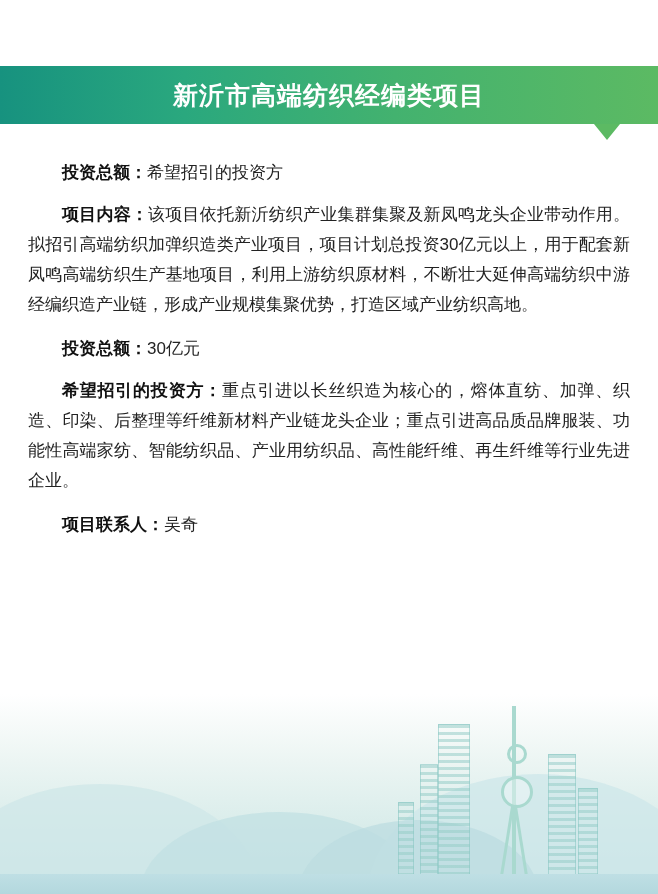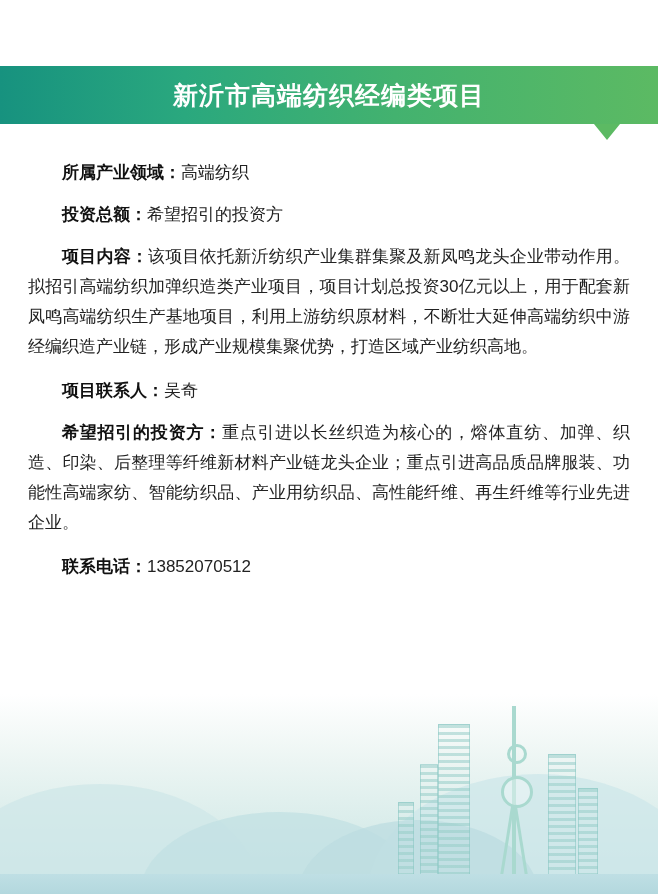--- a/index.html
+++ b/index.html
@@ -184,45 +184,42 @@
 
 <div class="page">
 
   <div class="banner">
     <div class="banner-title">新沂市高端纺织经编类项目</div>
   </div>
   <div class="banner-notch"></div>
 
   <div class="content">
 
-    <p class="para tight">
-      <span class="lbl">所属产业领域：</span><span class="val">高端纺织</span>
-    </p>
 
     <p class="para tight">
       <span class="lbl">投资总额：</span><span class="val">希望招引的投资方</span>
     </p>
 
     <p class="para block">
       <span class="lbl">项目内容：</span><span class="val">该项目依托新沂纺织产业集群集聚及新凤鸣龙头企业带动作用。拟招引高端纺织加弹织造类产业项目，项目计划总投资30亿元以上，用于配套新凤鸣高端纺织生产基地项目，利用上游纺织原材料，不断壮大延伸高端纺织中游经编织造产业链，形成产业规模集聚优势，打造区域产业纺织高地。</span>
     </p>
 
-
+    <p class="para tight">
+      <span class="lbl">投资总额：</span><span class="val">30亿元</span>
+    </p>
+
+
+    <p class="para block">
+      <span class="lbl">希望招引的投资方：</span><span class="val">重点引进以长丝织造为核心的，熔体直纺、加弹、织造、印染、后整理等纤维新材料产业链龙头企业；重点引进高品质品牌服装、功能性高端家纺、智能纺织品、产业用纺织品、高性能纤维、再生纤维等行业先进企业。</span>
+    </p>
 
     <p class="para tight">
       <span class="lbl">项目联系人：</span><span class="val">吴奇</span>
     </p>
 
-    <p class="para block">
-      <span class="lbl">希望招引的投资方：</span><span class="val">重点引进以长丝织造为核心的，熔体直纺、加弹、织造、印染、后整理等纤维新材料产业链龙头企业；重点引进高品质品牌服装、功能性高端家纺、智能纺织品、产业用纺织品、高性能纤维、再生纤维等行业先进企业。</span>
-    </p>
-
-    <p class="para tight">
-      <span class="lbl">联系电话：</span><span class="val">13852070512</span>
-    </p>
 
   </div>
 
   <div class="bottom-art">
     <div class="sky"></div>
     <div class="hill h1"></div>
     <div class="hill h2"></div>
     <div class="hill h3"></div>
     <div class="hill h4"></div>
 

